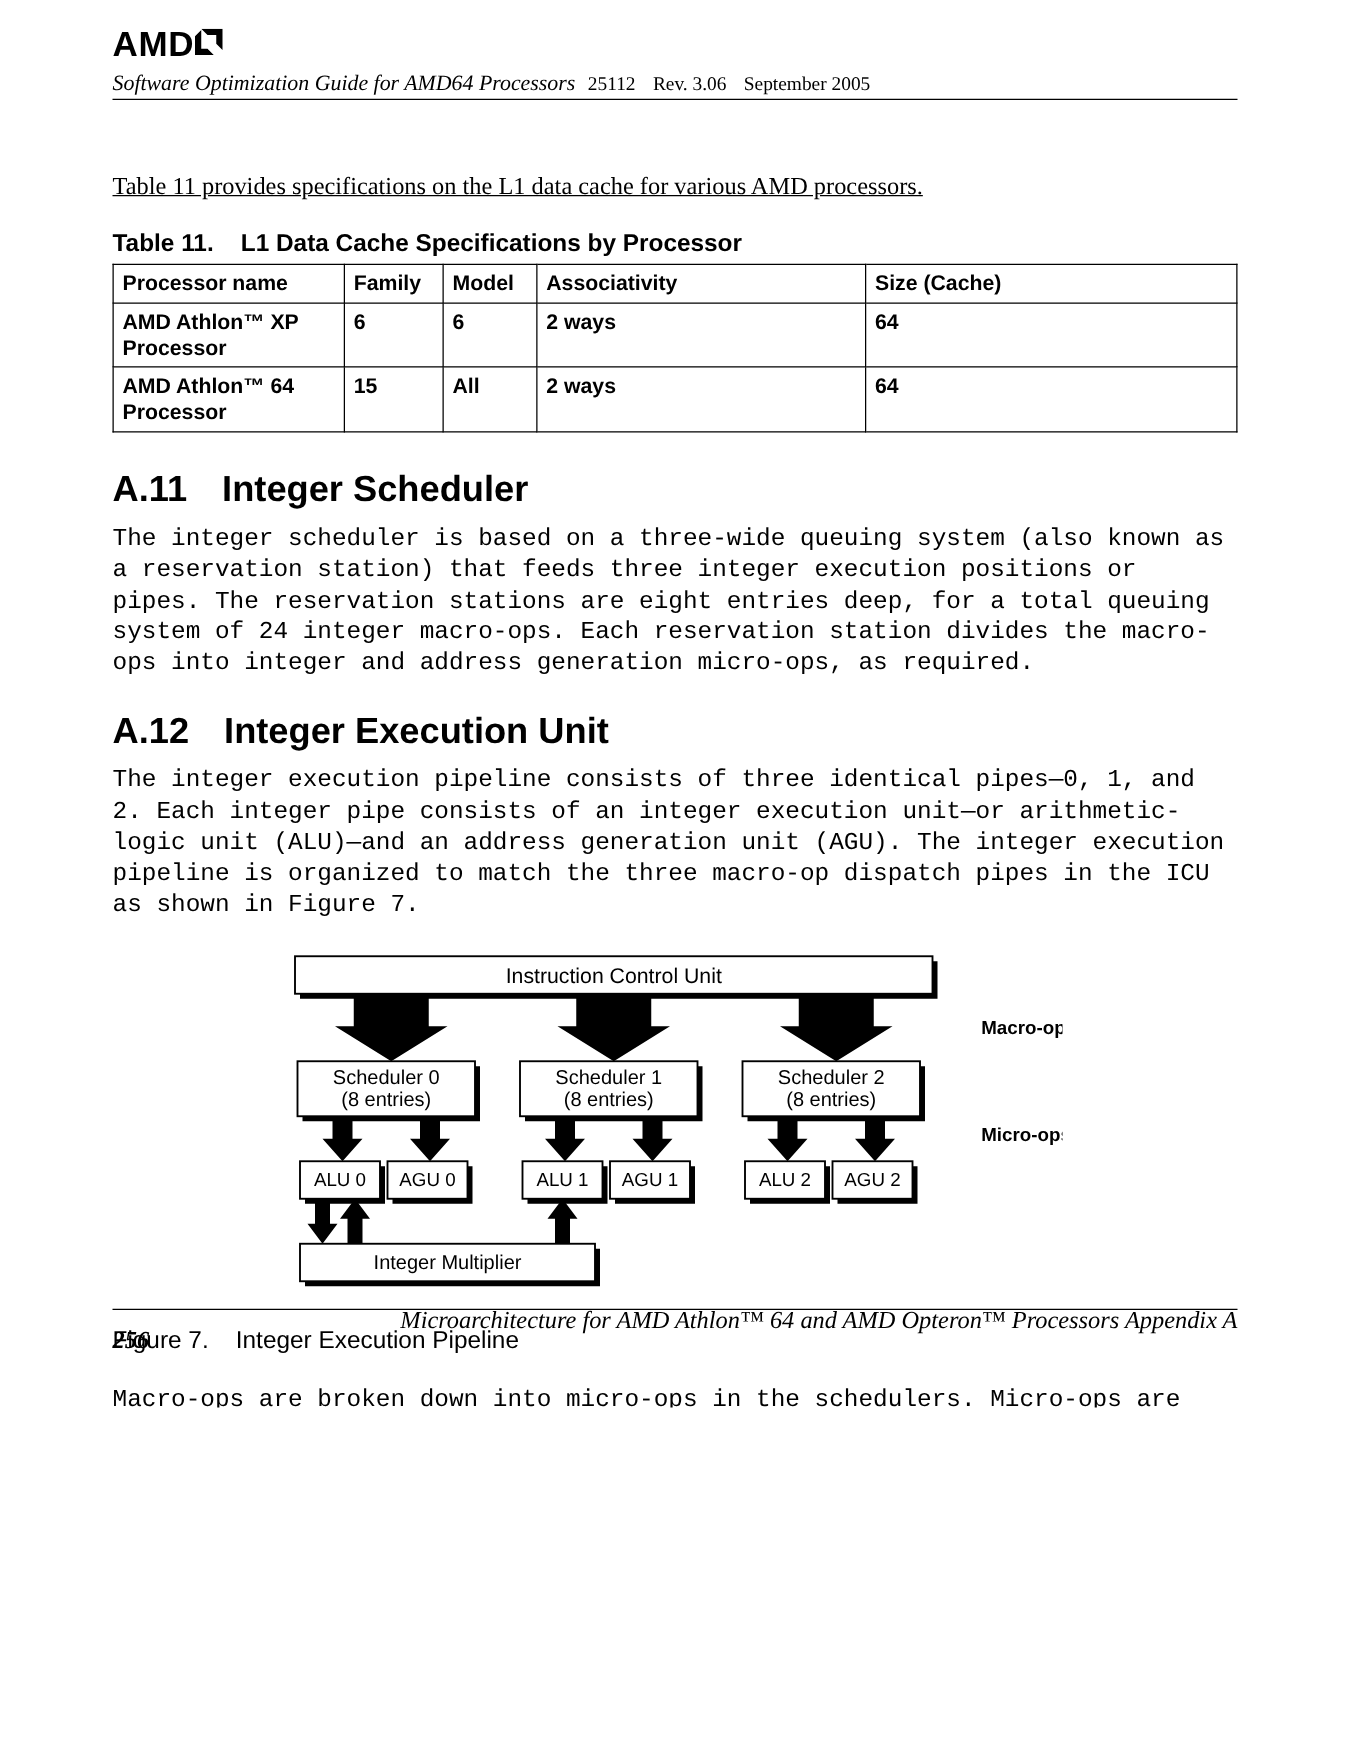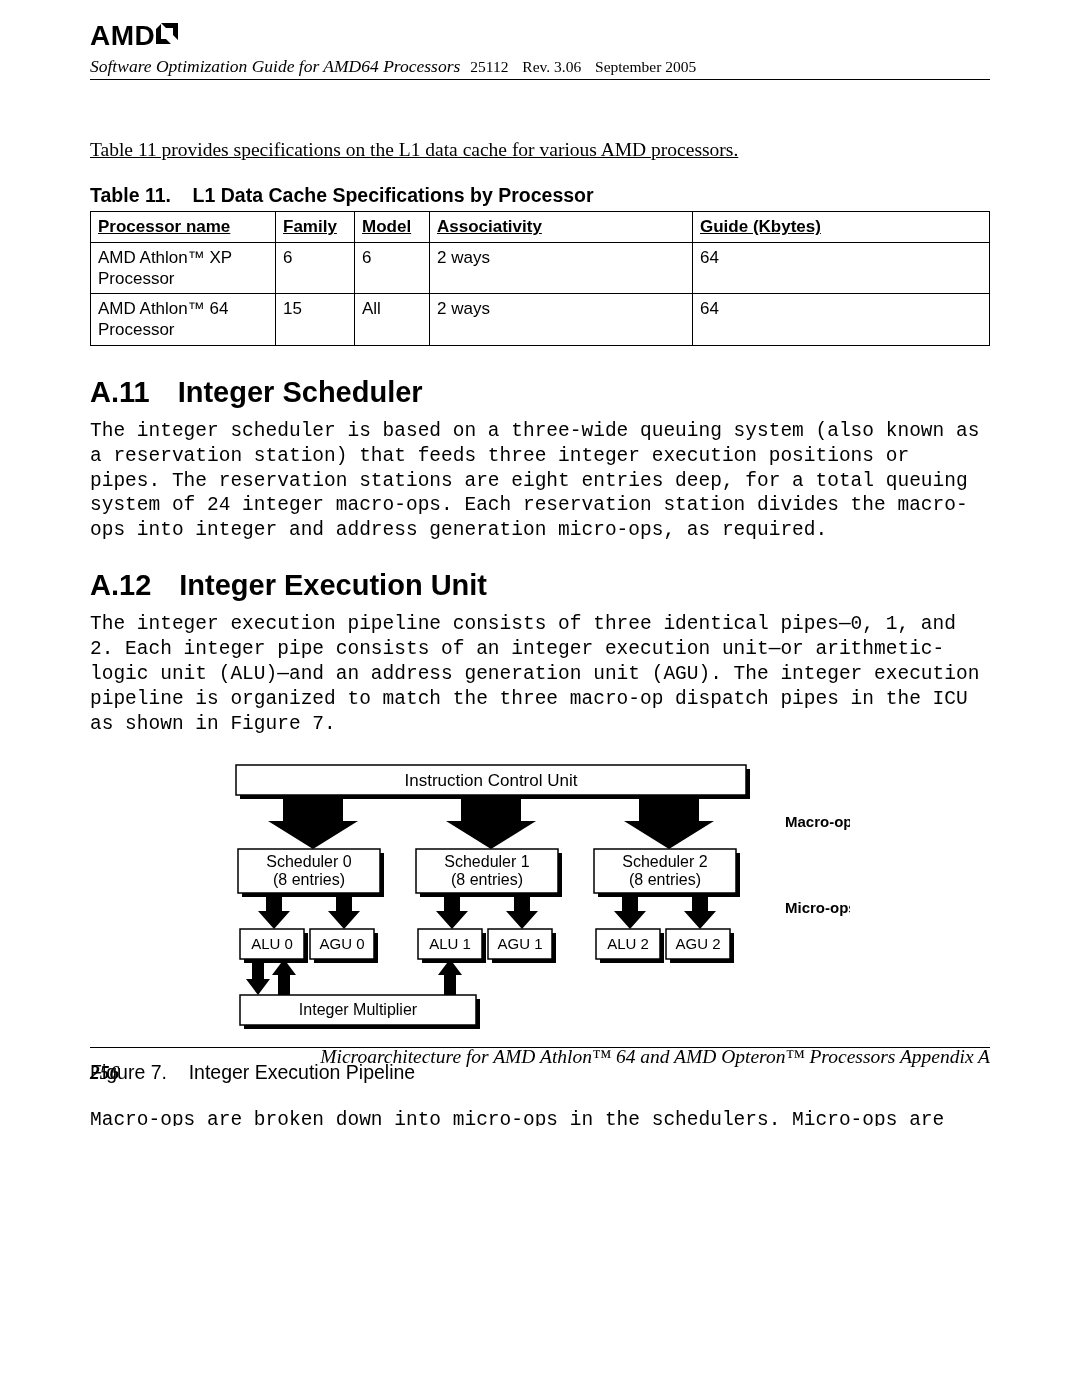--- a/index.html
+++ b/index.html
@@ -62,22 +62,23 @@
     width: 100%;
     font-family: Arial, Helvetica, sans-serif;
     font-size: 17px;
   }
   table.spec th, table.spec td {
     border: 1.5px solid #000;
     padding: 4px 7px;
     text-align: left;
     vertical-align: top;
     line-height: 1.25;
-  }
-  table.spec th { font-weight: bold; text-decoration: underline; }
+    font-weight: bold;
+  }
+  table.spec th { font-weight: bold; }
   .col-name   { width: 170px; }
   .col-family { width: 64px; }
   .col-model  { width: 60px; }
   .col-assoc  { width: 248px; }
   h2.section {
     font-family: Arial, Helvetica, sans-serif;
     font-weight: bold;
     font-size: 29px;
     margin: 30px 0 10px 0;
   }
@@ -148,21 +149,21 @@
     <span>L1 Data Cache Specifications by Processor</span>
   </div>
 
   <table class="spec">
     <thead>
       <tr>
         <th class="col-name">Processor name</th>
         <th class="col-family">Family</th>
         <th class="col-model">Model</th>
         <th class="col-assoc">Associativity</th>
-        <th>Guide (Kbytes)</th>
+        <th>Size (Cache)</th>
       </tr>
     </thead>
     <tbody>
       <tr>
         <td>AMD Athlon™ XP Processor</td>
         <td>6</td>
         <td>6</td>
         <td>2 ways</td>
         <td>64</td>
       </tr>

